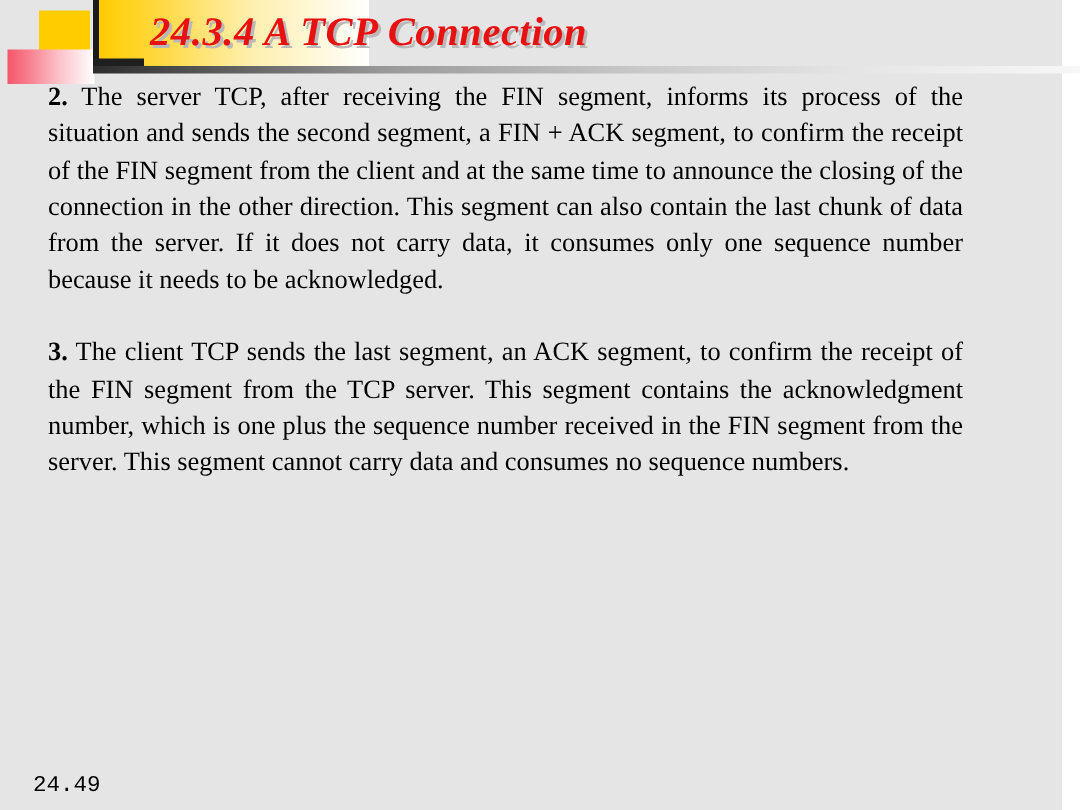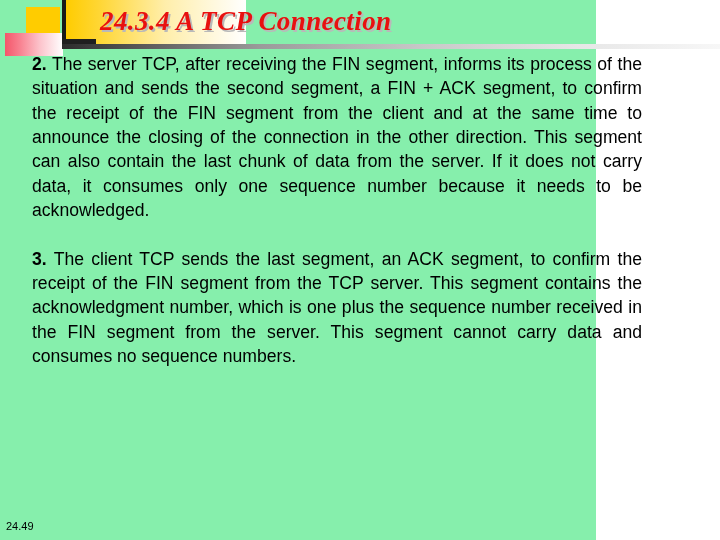--- a/index.html
+++ b/index.html
@@ -11,23 +11,23 @@
   body {
     width: 720px;
     height: 540px;
     overflow: hidden;
     font-family: "Liberation Serif", "DejaVu Serif", serif;
     position: relative;
   }
 
   .slide {
     position: relative;
-    width: 596px;
+    width: 708px;
     height: 540px;
-    background: #86efac;
+    background: #e5e5e5;
   }
 
   
   .header-deco {
     position: absolute;
     left: 0;
     top: 0;
     width: 720px;
     height: 56px;
     pointer-events: none;
@@ -119,40 +119,40 @@
   .subtitle {
     font-family: "Liberation Serif", "DejaVu Serif", serif;
     font-size: 20px;
     font-weight: bold;
     color: #000000;
     margin: 0 0 9px 0;
     line-height: 1.15;
   }
 
   .para {
-    font-family: Liberation Sans, sans-serif;
+    font-family: Liberation Serif, serif;
     font-size: 17.6px;
     color: #000000;
     text-align: justify;
     line-height: 1.385;
     margin: 0 0 24px 0;
   }
   .para:last-child { margin-bottom: 4px; }
 
   .para .num {
     font-weight: bold;
   }
 
   
   .footer {
     position: absolute;
-    left: 6px;
+    left: 22px;
     bottom: 8px;
-    font-family: Liberation Sans, sans-serif;
-    font-size: 11px;
+    font-family: Liberation Mono, monospace;
+    font-size: 15px;
     color: #000000;
   }
 </style>
 </head>
 <body>
 
 <div class="slide">
 
   <div class="header-deco">
     <div class="deco-yellow-band"></div>

